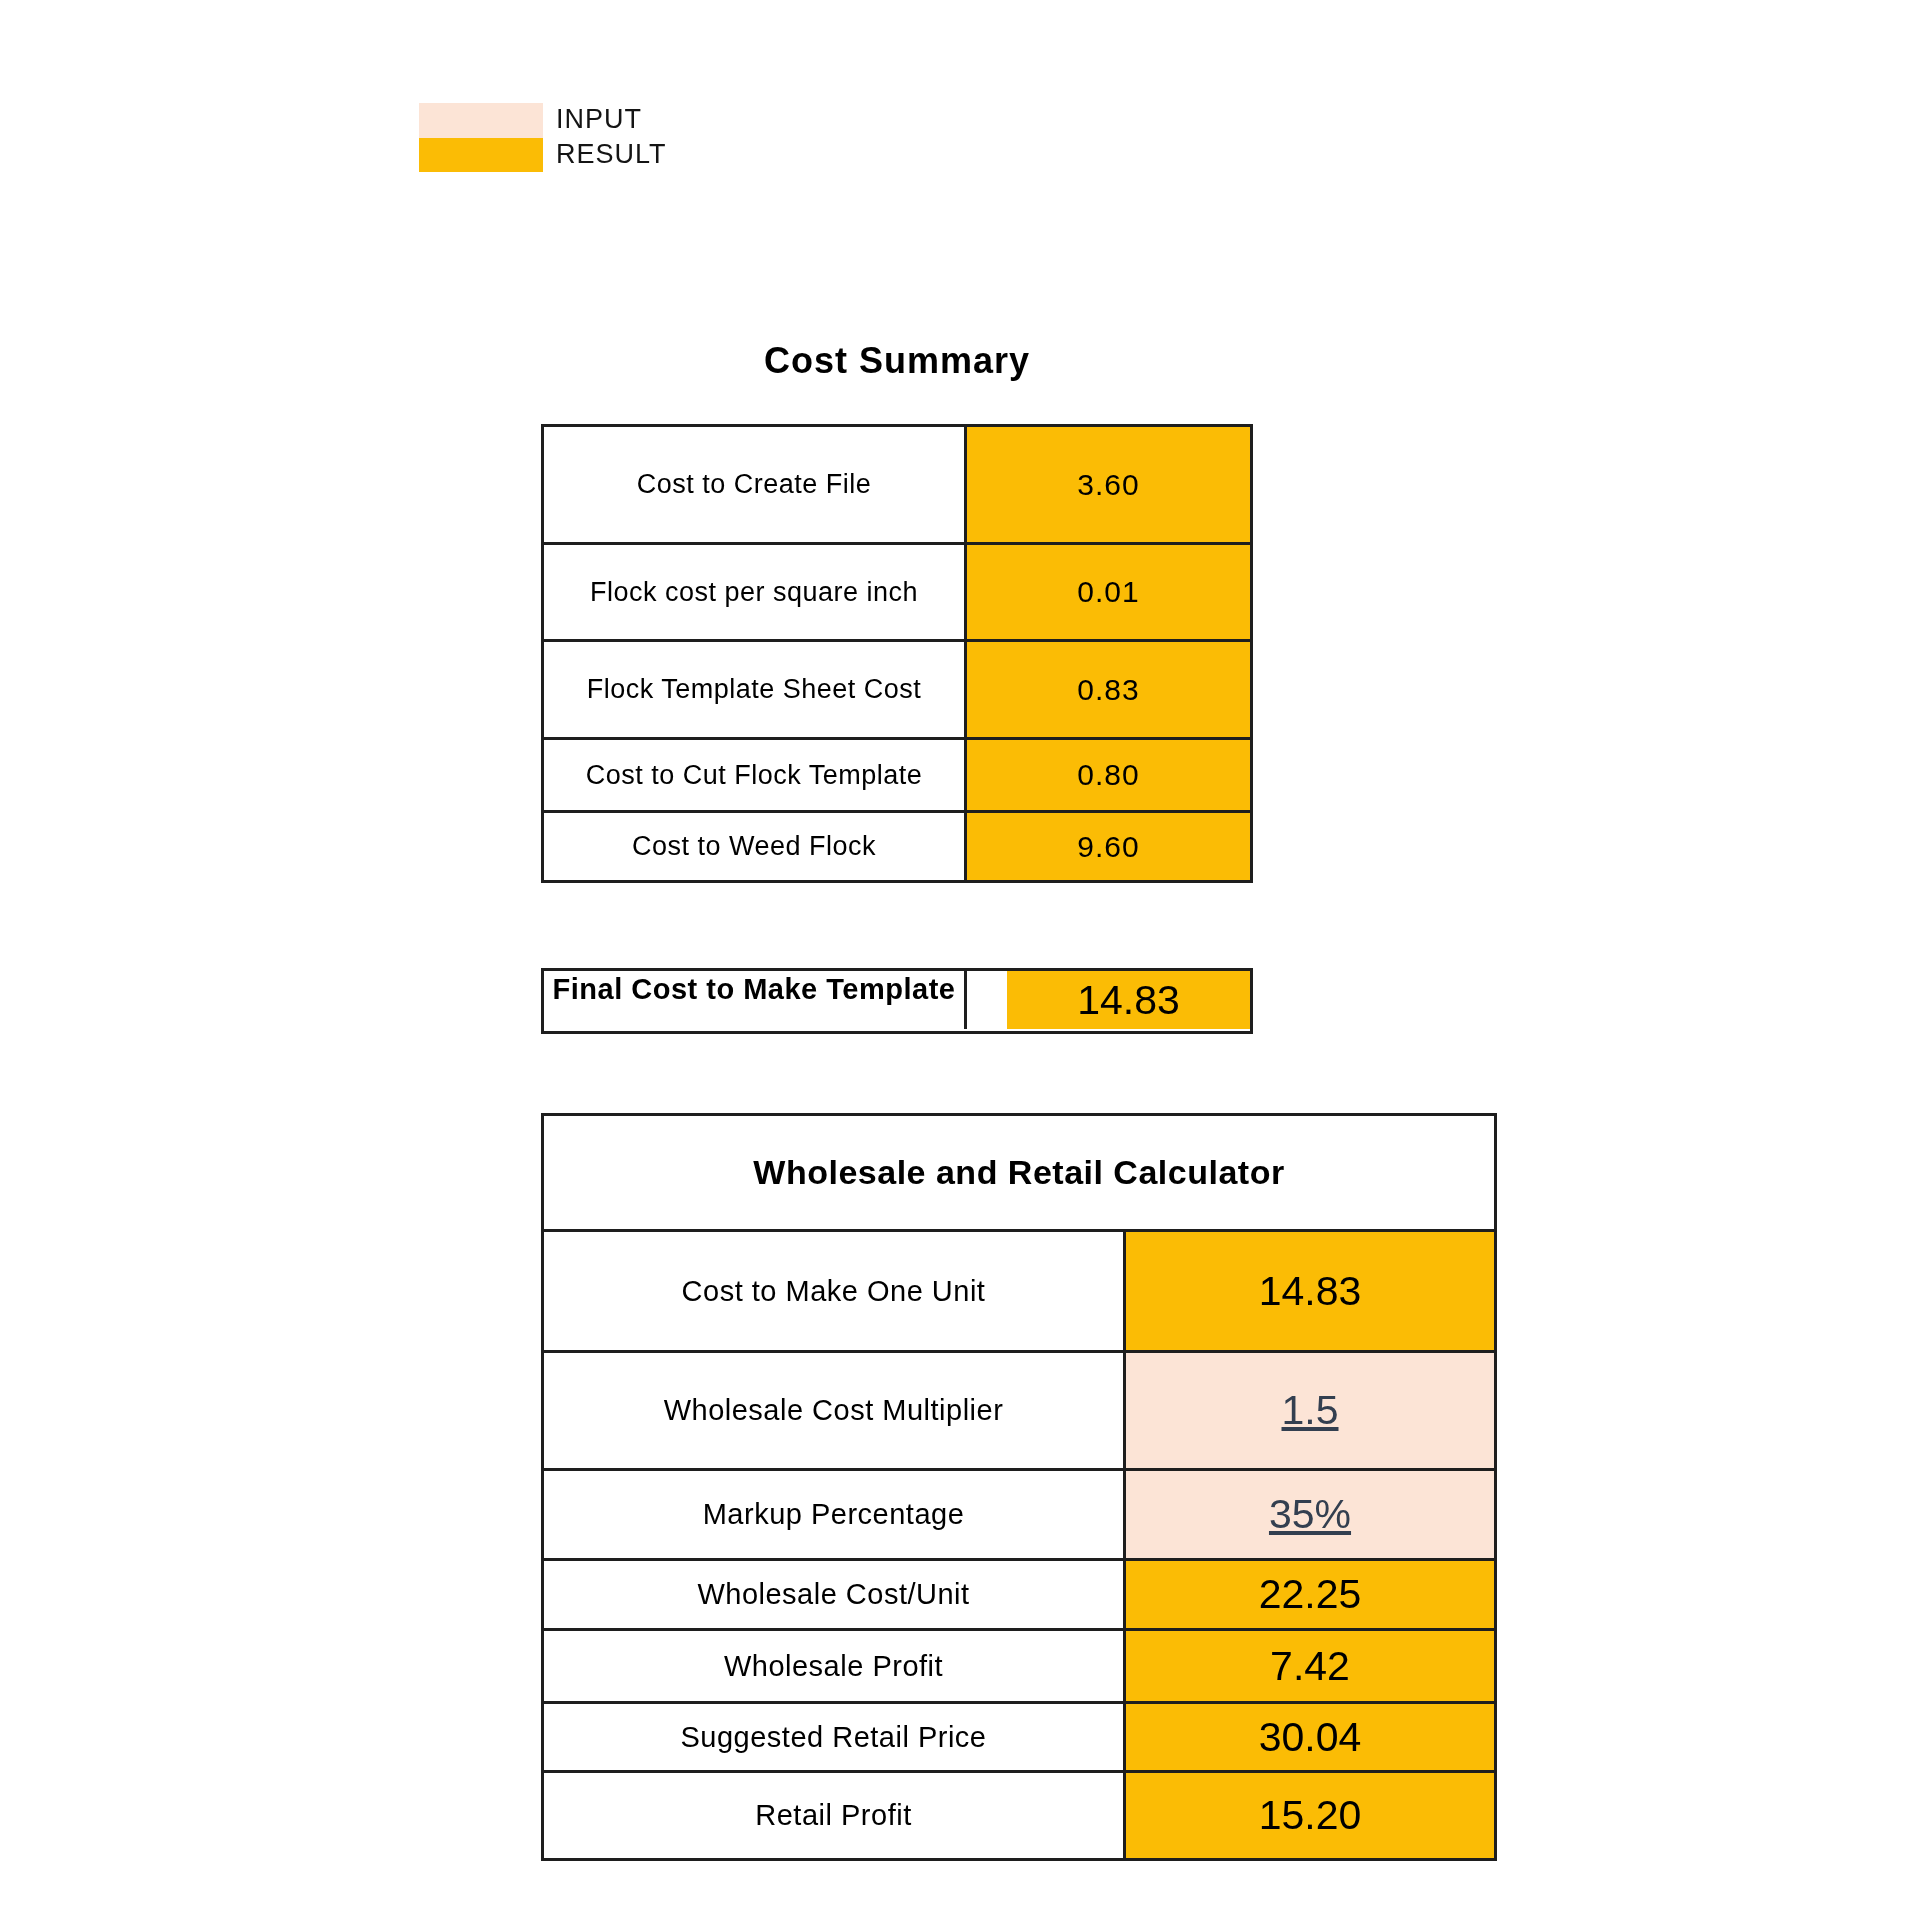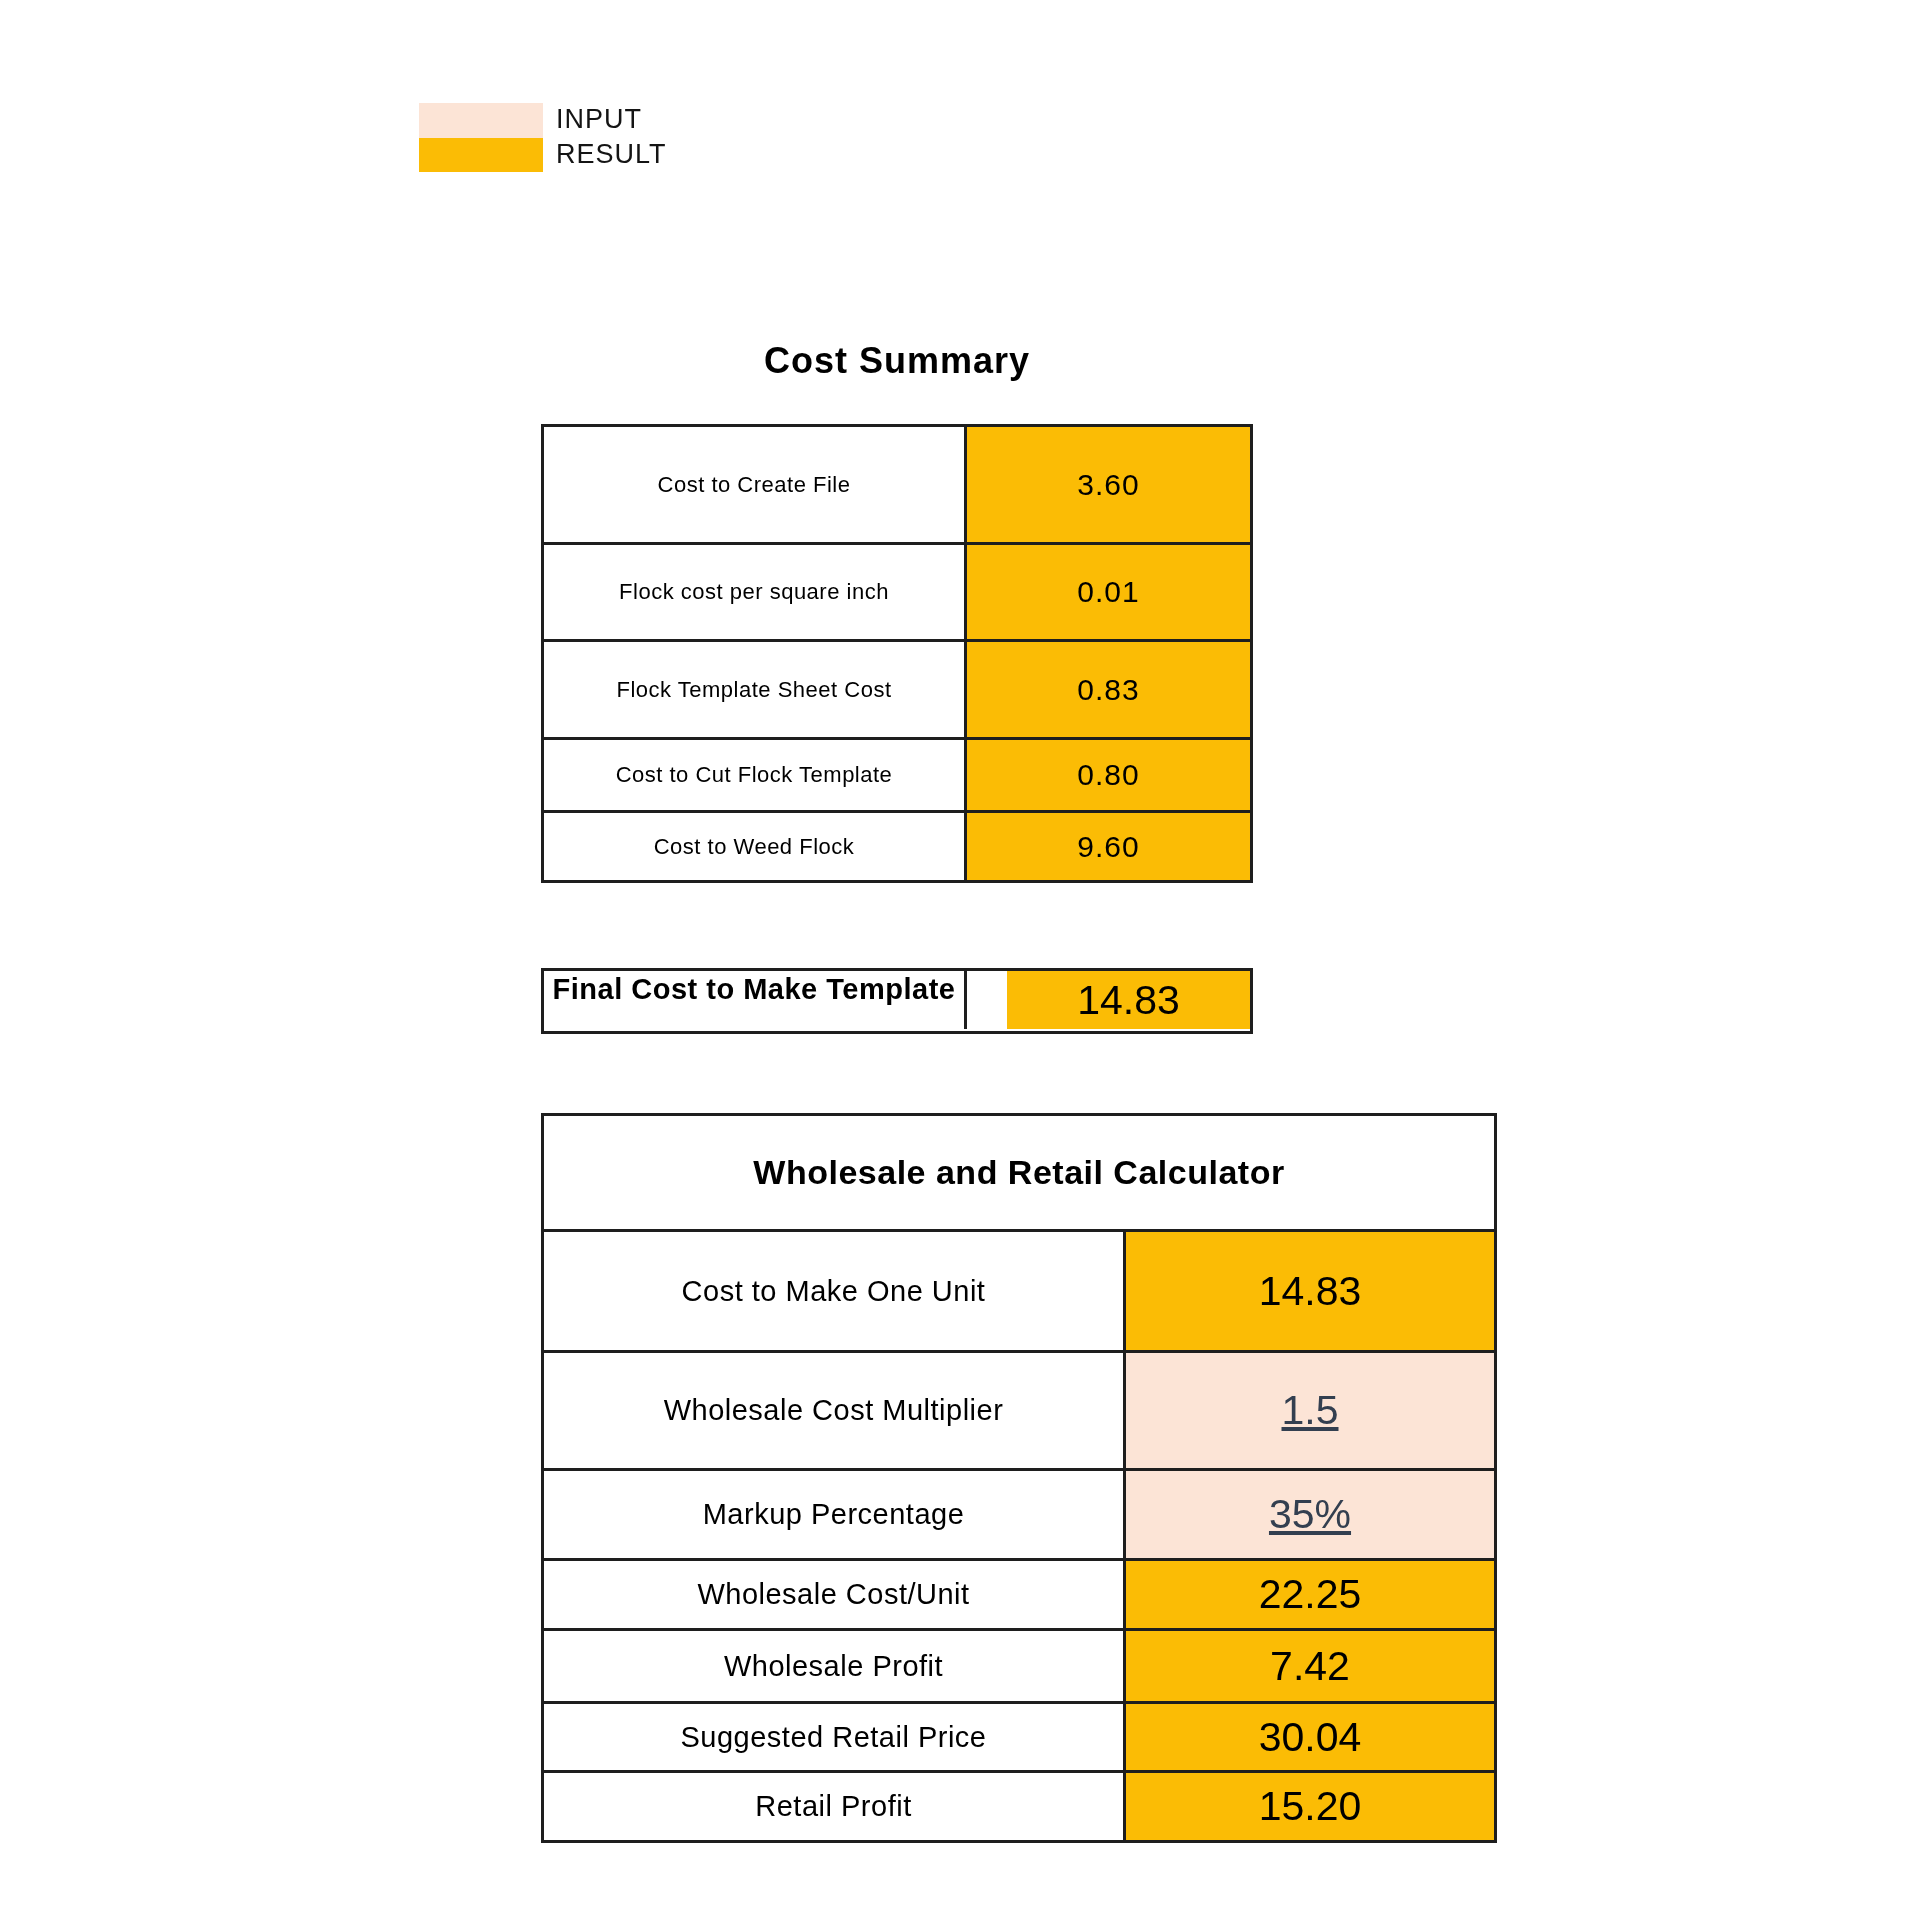--- a/index.html
+++ b/index.html
@@ -43,21 +43,21 @@
   .cell{
     display:flex;align-items:center;justify-content:center;
     text-align:center;overflow:hidden;
   }
   .cell.label{border-right:3.9px solid #1e1e1e;background:#fff;}
   .cell.value.result{background:var(--color-result,#FBBC05);}
   .cell.value.input{background:var(--color-input,#FCE4D6);color:var(--color-input_text,#333F50);text-decoration:underline;}
 
   
   #cost-summary-table{left:541px;top:424px;width:712px;}
-  #cost-summary-table .cell.label{flex:0 0 423px;font-size:22px;letter-spacing:0.5px;padding:0 17.4px;}
+  #cost-summary-table .cell.label{flex:0 0 423px;font-size:27px;letter-spacing:0.5px;padding:0 17.4px;}
   #cost-summary-table .cell.value{flex:1;font-size:30px;letter-spacing:1px;}
 
   
   #final-cost-table{left:541px;top:968px;width:712px;height:66px;}
   #final-cost-table .trow{height:58px;gap:40px;}
   #final-cost-table .cell.label{
     flex:0 0 423px;font-size:29px;font-weight:bold;letter-spacing:0.5px;
     display:block;line-height:33px;padding-top:1.9px;text-align:center;overflow:hidden;
   }
   #final-cost-table .cell.value{flex:1;font-size:41px;}
@@ -131,20 +131,20 @@
         <div class="cell value result">22.25</div>
       </div>
       <div class="trow" style="height: 73px;">
         <div class="cell label">Wholesale Profit</div>
         <div class="cell value result">7.42</div>
       </div>
       <div class="trow" style="height: 69px;">
         <div class="cell label">Suggested Retail Price</div>
         <div class="cell value result">30.04</div>
       </div>
-      <div class="trow" style="height: 70px;">
+      <div class="trow" style="height: 88px;">
         <div class="cell label">Retail Profit</div>
         <div class="cell value result">15.20</div>
       </div>
     </div>
 
 </div>
 
 
 </body></html>

